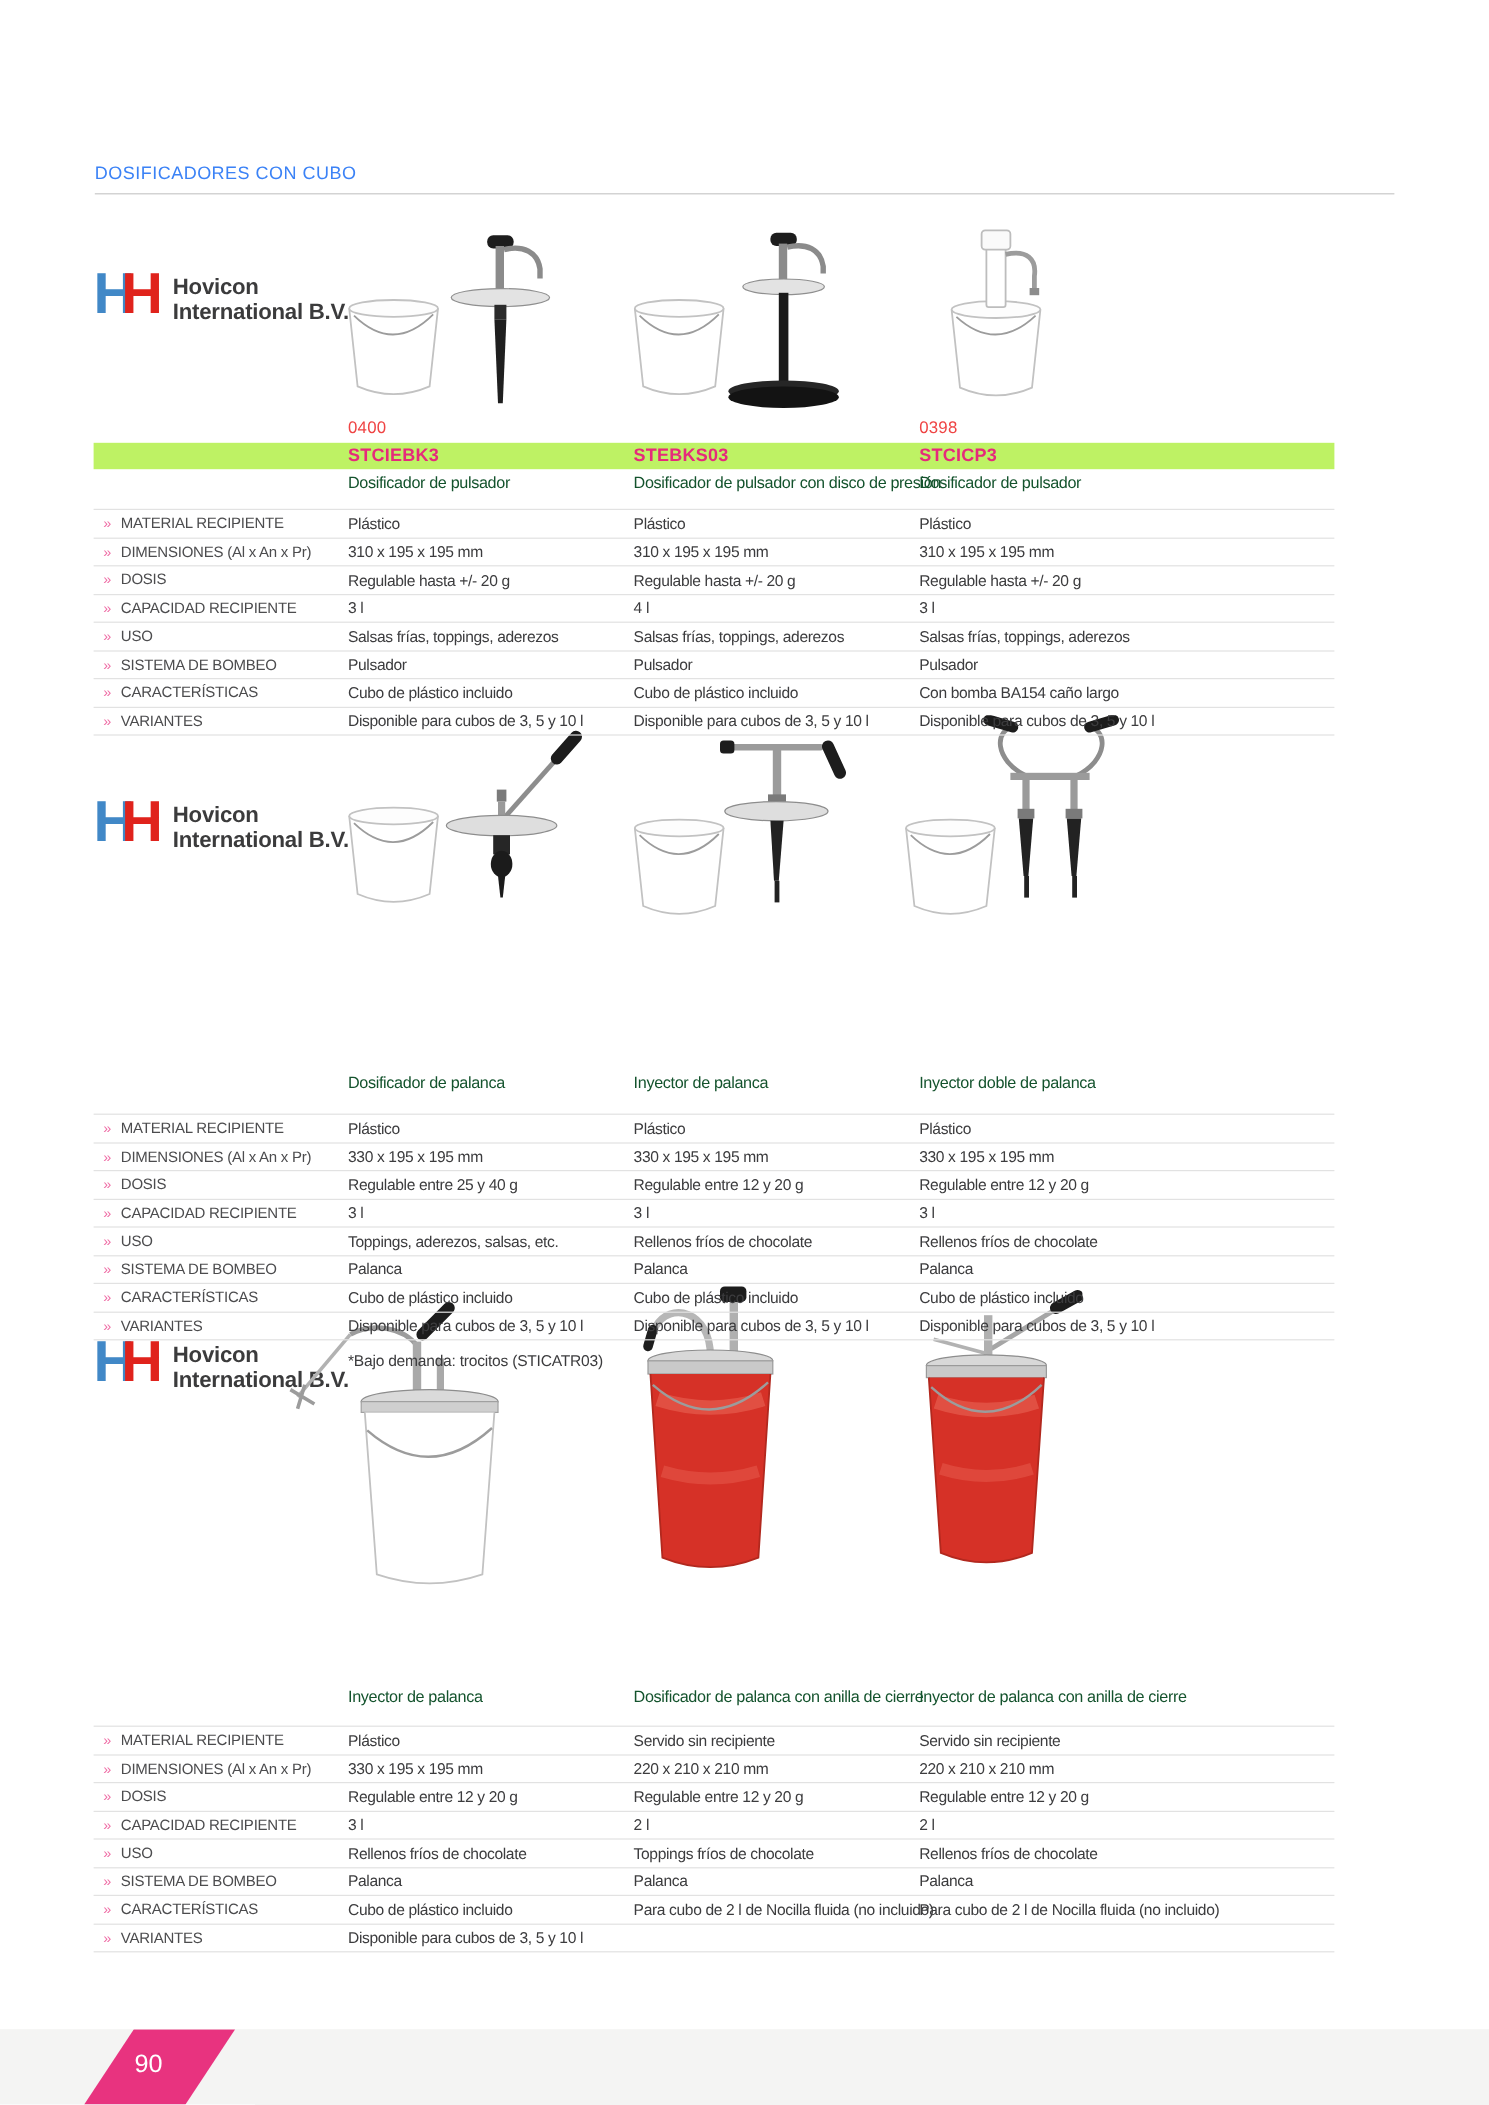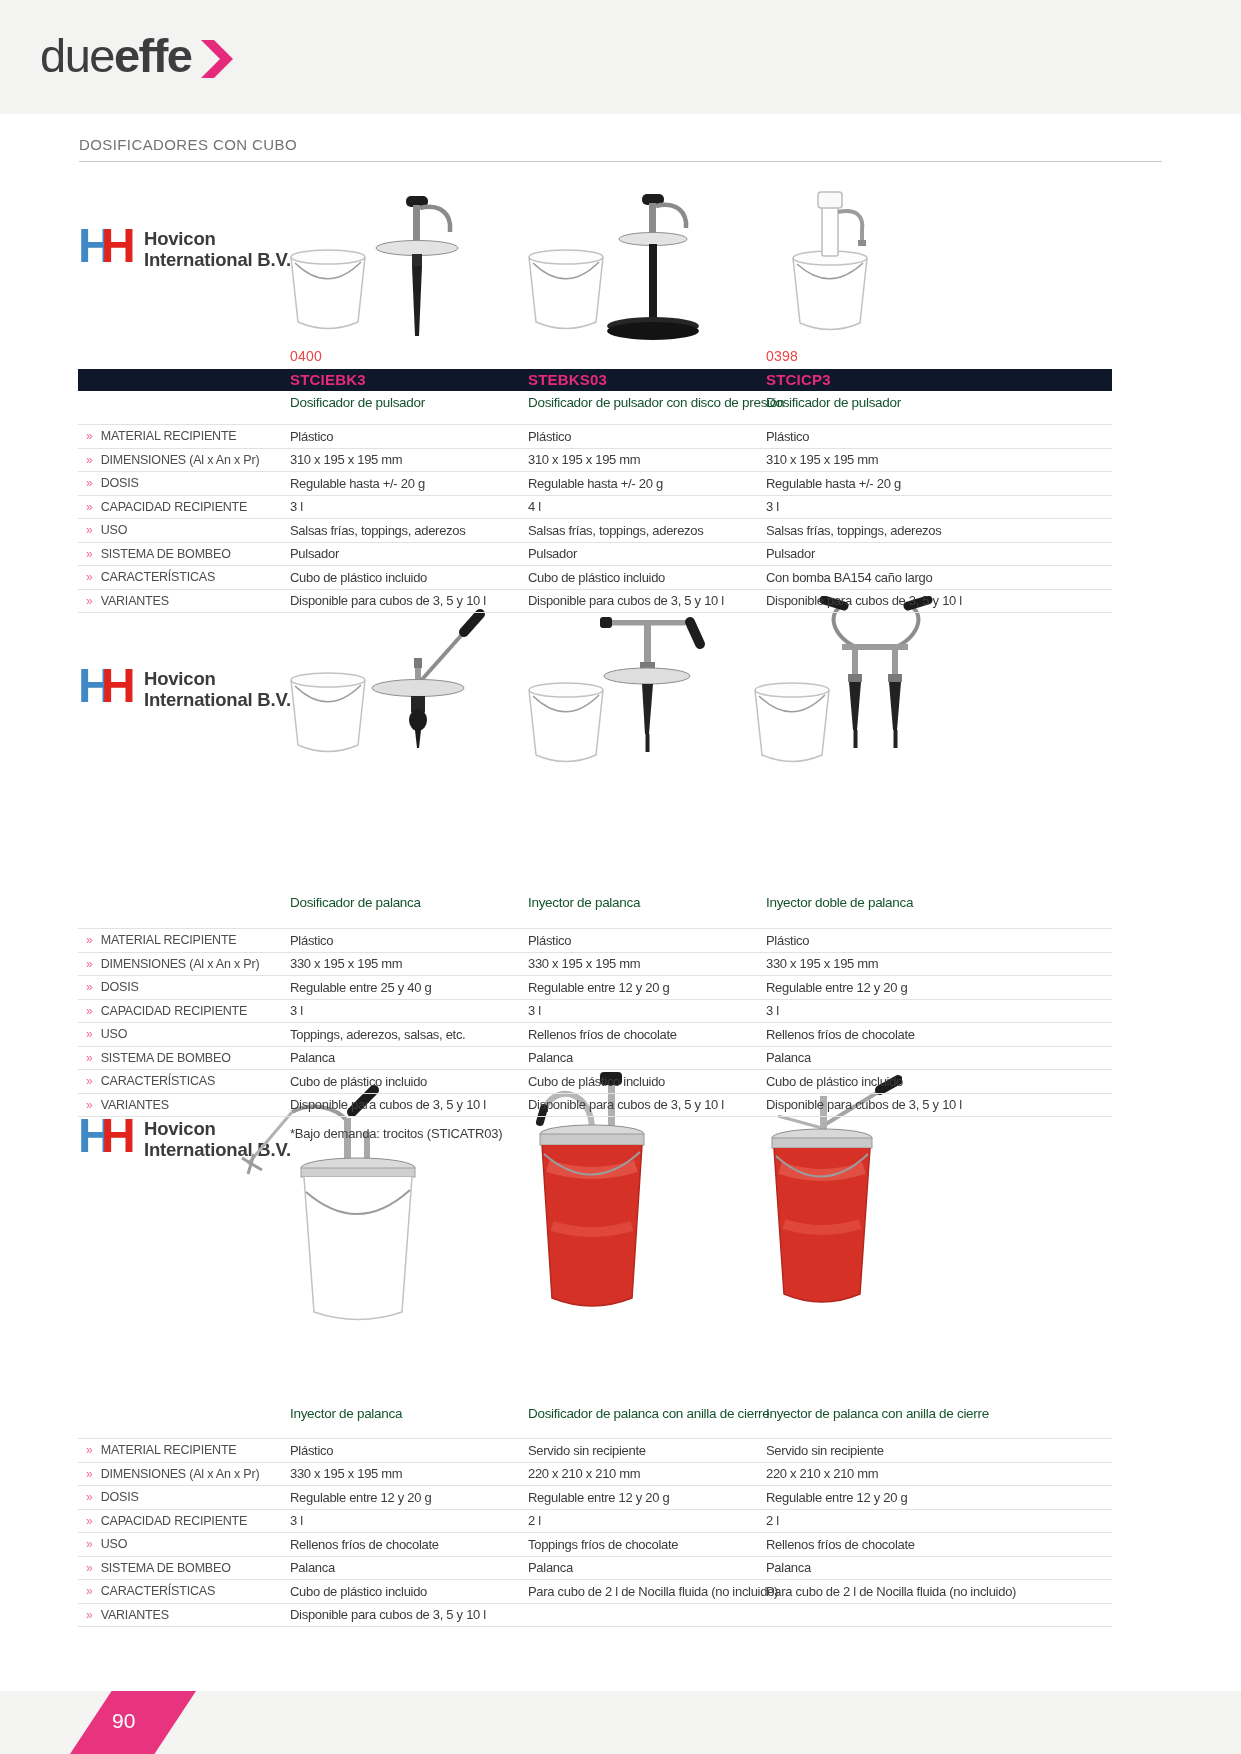--- a/index.html
+++ b/index.html
@@ -7,34 +7,34 @@
         font-family:"Liberation Sans",sans-serif;overflow:hidden;}
 
   
   .header-band{position:absolute;left:0;top:0;width:1241px;height:114px;background:#f3f3f2;}
   .logo{position:absolute;left:40px;top:32px;font-size:47px;color:#3e3c3f;letter-spacing:-1.5px;
         display:flex;align-items:center;line-height:1;}
   .logo .due{font-weight:400;}
   .logo .effe{font-weight:700;}
   .logo svg{margin-left:9px;margin-top:6px;}
 
-  .section-title{position:absolute;left:79px;top:136px;font-size:15px;color:#737373;letter-spacing:.4px;}
+  .section-title{position:absolute;left:79px;top:136px;font-size:15px;color:#3b82f6;letter-spacing:.4px;}
   .title-rule{position:absolute;left:79px;top:161px;width:1083px;border-top:1px solid #c9c9c9;}
 
   
   .hovicon{position:absolute;left:78px;display:flex;gap:8px;}
   .hov-mark{position:relative;width:58px;height:46px;}
   .hov-mark span{position:absolute;top:-6px;font-weight:700;font-size:48px;line-height:48px;}
   .hov-mark .hb{left:0;color:#4188c7;}
   .hov-mark .hr{left:23px;color:#e0231c;}
   .hov-text{font-weight:700;font-size:18.5px;line-height:20.5px;color:#3b3b3c;padding-top:1px;letter-spacing:-0.2px;}
 
   
   .prod-number{position:absolute;font-size:14px;color:#ef4444;letter-spacing:.2px;}
-  .code-band{position:absolute;left:78px;width:1034px;height:22px;background:#0f172a;}
+  .code-band{position:absolute;left:78px;width:1034px;height:22px;background:#bef264;}
   .code{position:absolute;top:2px;font-size:15px;font-weight:700;color:#e62a7b;letter-spacing:.2px;white-space:nowrap;}
   .desc-row{position:absolute;left:78px;width:1034px;height:20px;}
   .desc{position:absolute;top:1px;font-size:13.5px;color:#14532d;letter-spacing:-0.3px;white-space:nowrap;}
   .pos1{left:212px;} .pos2{left:450px;} .pos3{left:688px;}
 
   
   .spec-table{position:absolute;left:78px;width:1034px;border-top:1px solid #e2e2e2;}
   .spec-row{display:flex;align-items:center;height:23.5px;border-bottom:1px solid #e2e2e2;box-sizing:border-box;}
   .cell{white-space:nowrap;}
   .lab-cell{width:212px;display:flex;align-items:center;gap:8px;padding-left:8px;box-sizing:border-box;}
@@ -51,29 +51,20 @@
   .footer-band{position:absolute;left:0;top:1691px;width:1241px;height:63px;background:#f4f4f3;}
   .page-tab{position:absolute;left:70px;top:1691px;width:126px;height:63px;background:#e8337f;
             clip-path:polygon(33% 0,100% 0,67% 100%,0 100%);}
   .page-num{position:absolute;left:112px;top:1709px;font-size:21px;color:#ffffff;}
 </style>
 </head>
 <body>
 
 <div class="page">
 
-  <div class="header-band">
-    <div class="logo">
-      <span class="due">due</span>
-        <span class="effe">effe</span>
-      <svg width="32" height="38" viewBox="0 0 32 38">
-        <polygon points="0,0 13,0 32,19 13,38 0,38 19,19" fill="#e62a7b"></polygon>
-      </svg>
-    </div>
-  </div>
 
   <div class="section-title">DOSIFICADORES CON CUBO</div>
   <div class="title-rule"></div>
 
   <div class="hovicon" style="top:228px">
     <div class="hov-mark">
       <span class="hb">H</span>
       <span class="hr">H</span>
     </div>
     <div class="hov-text">

